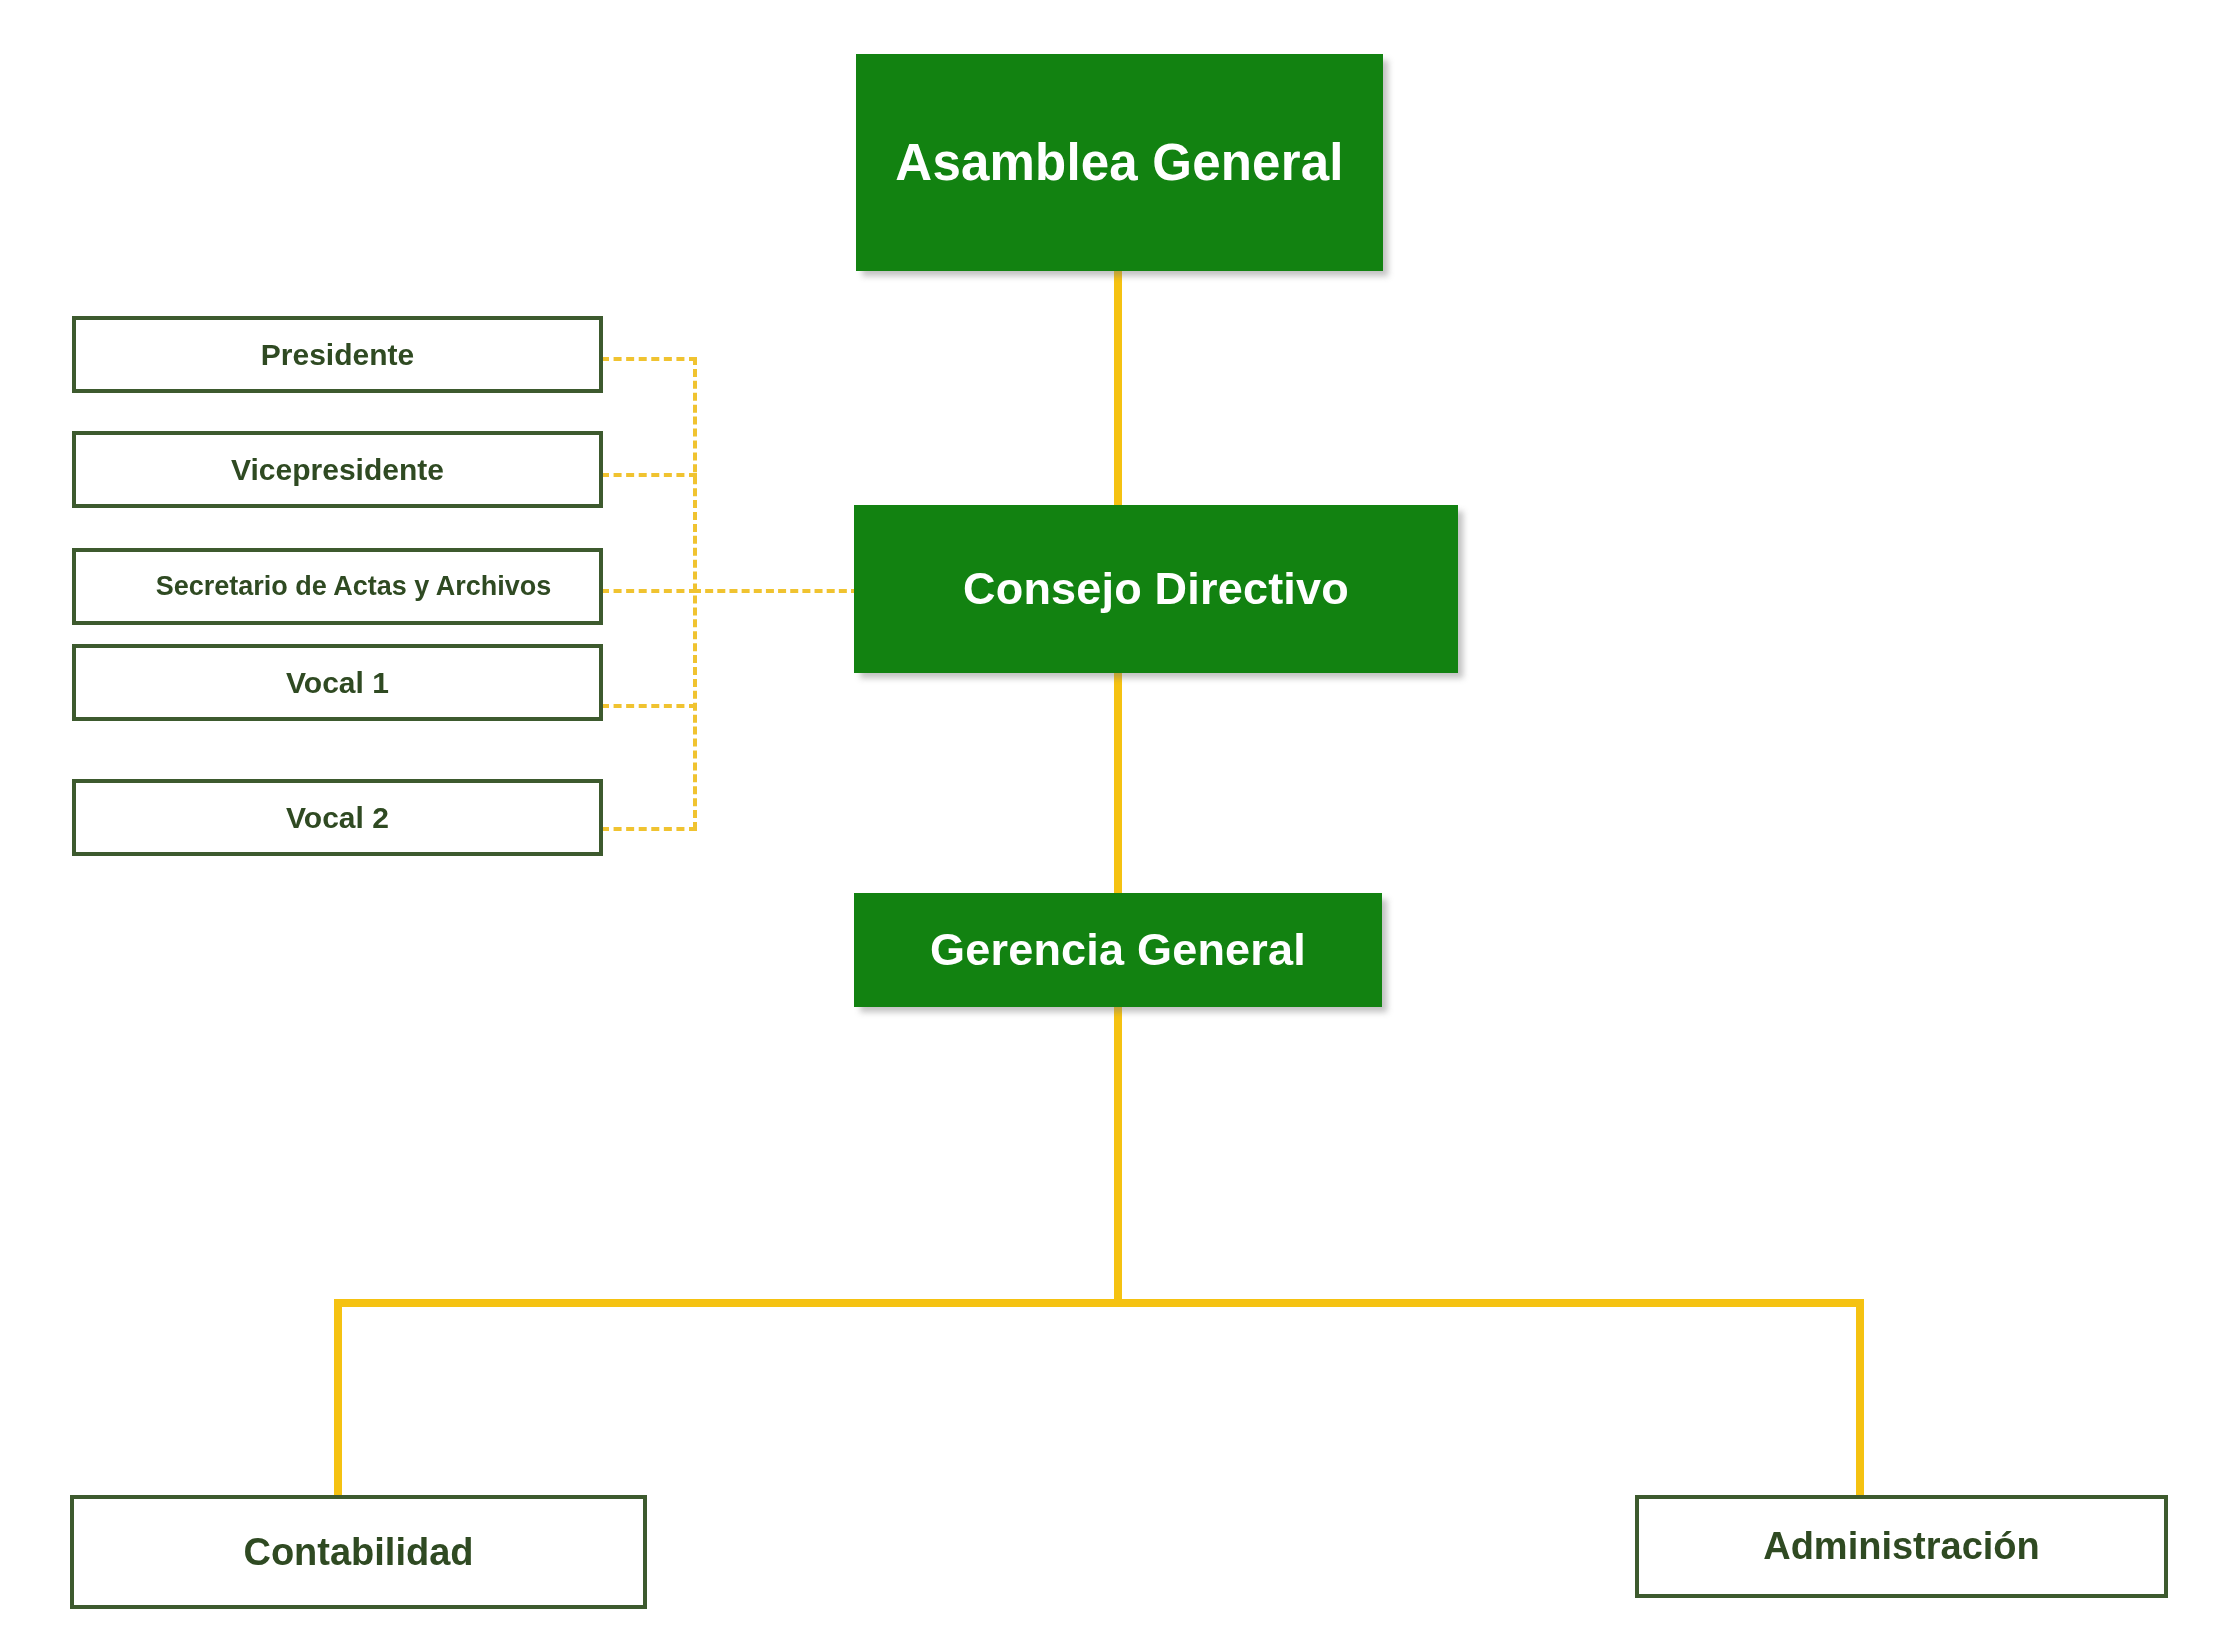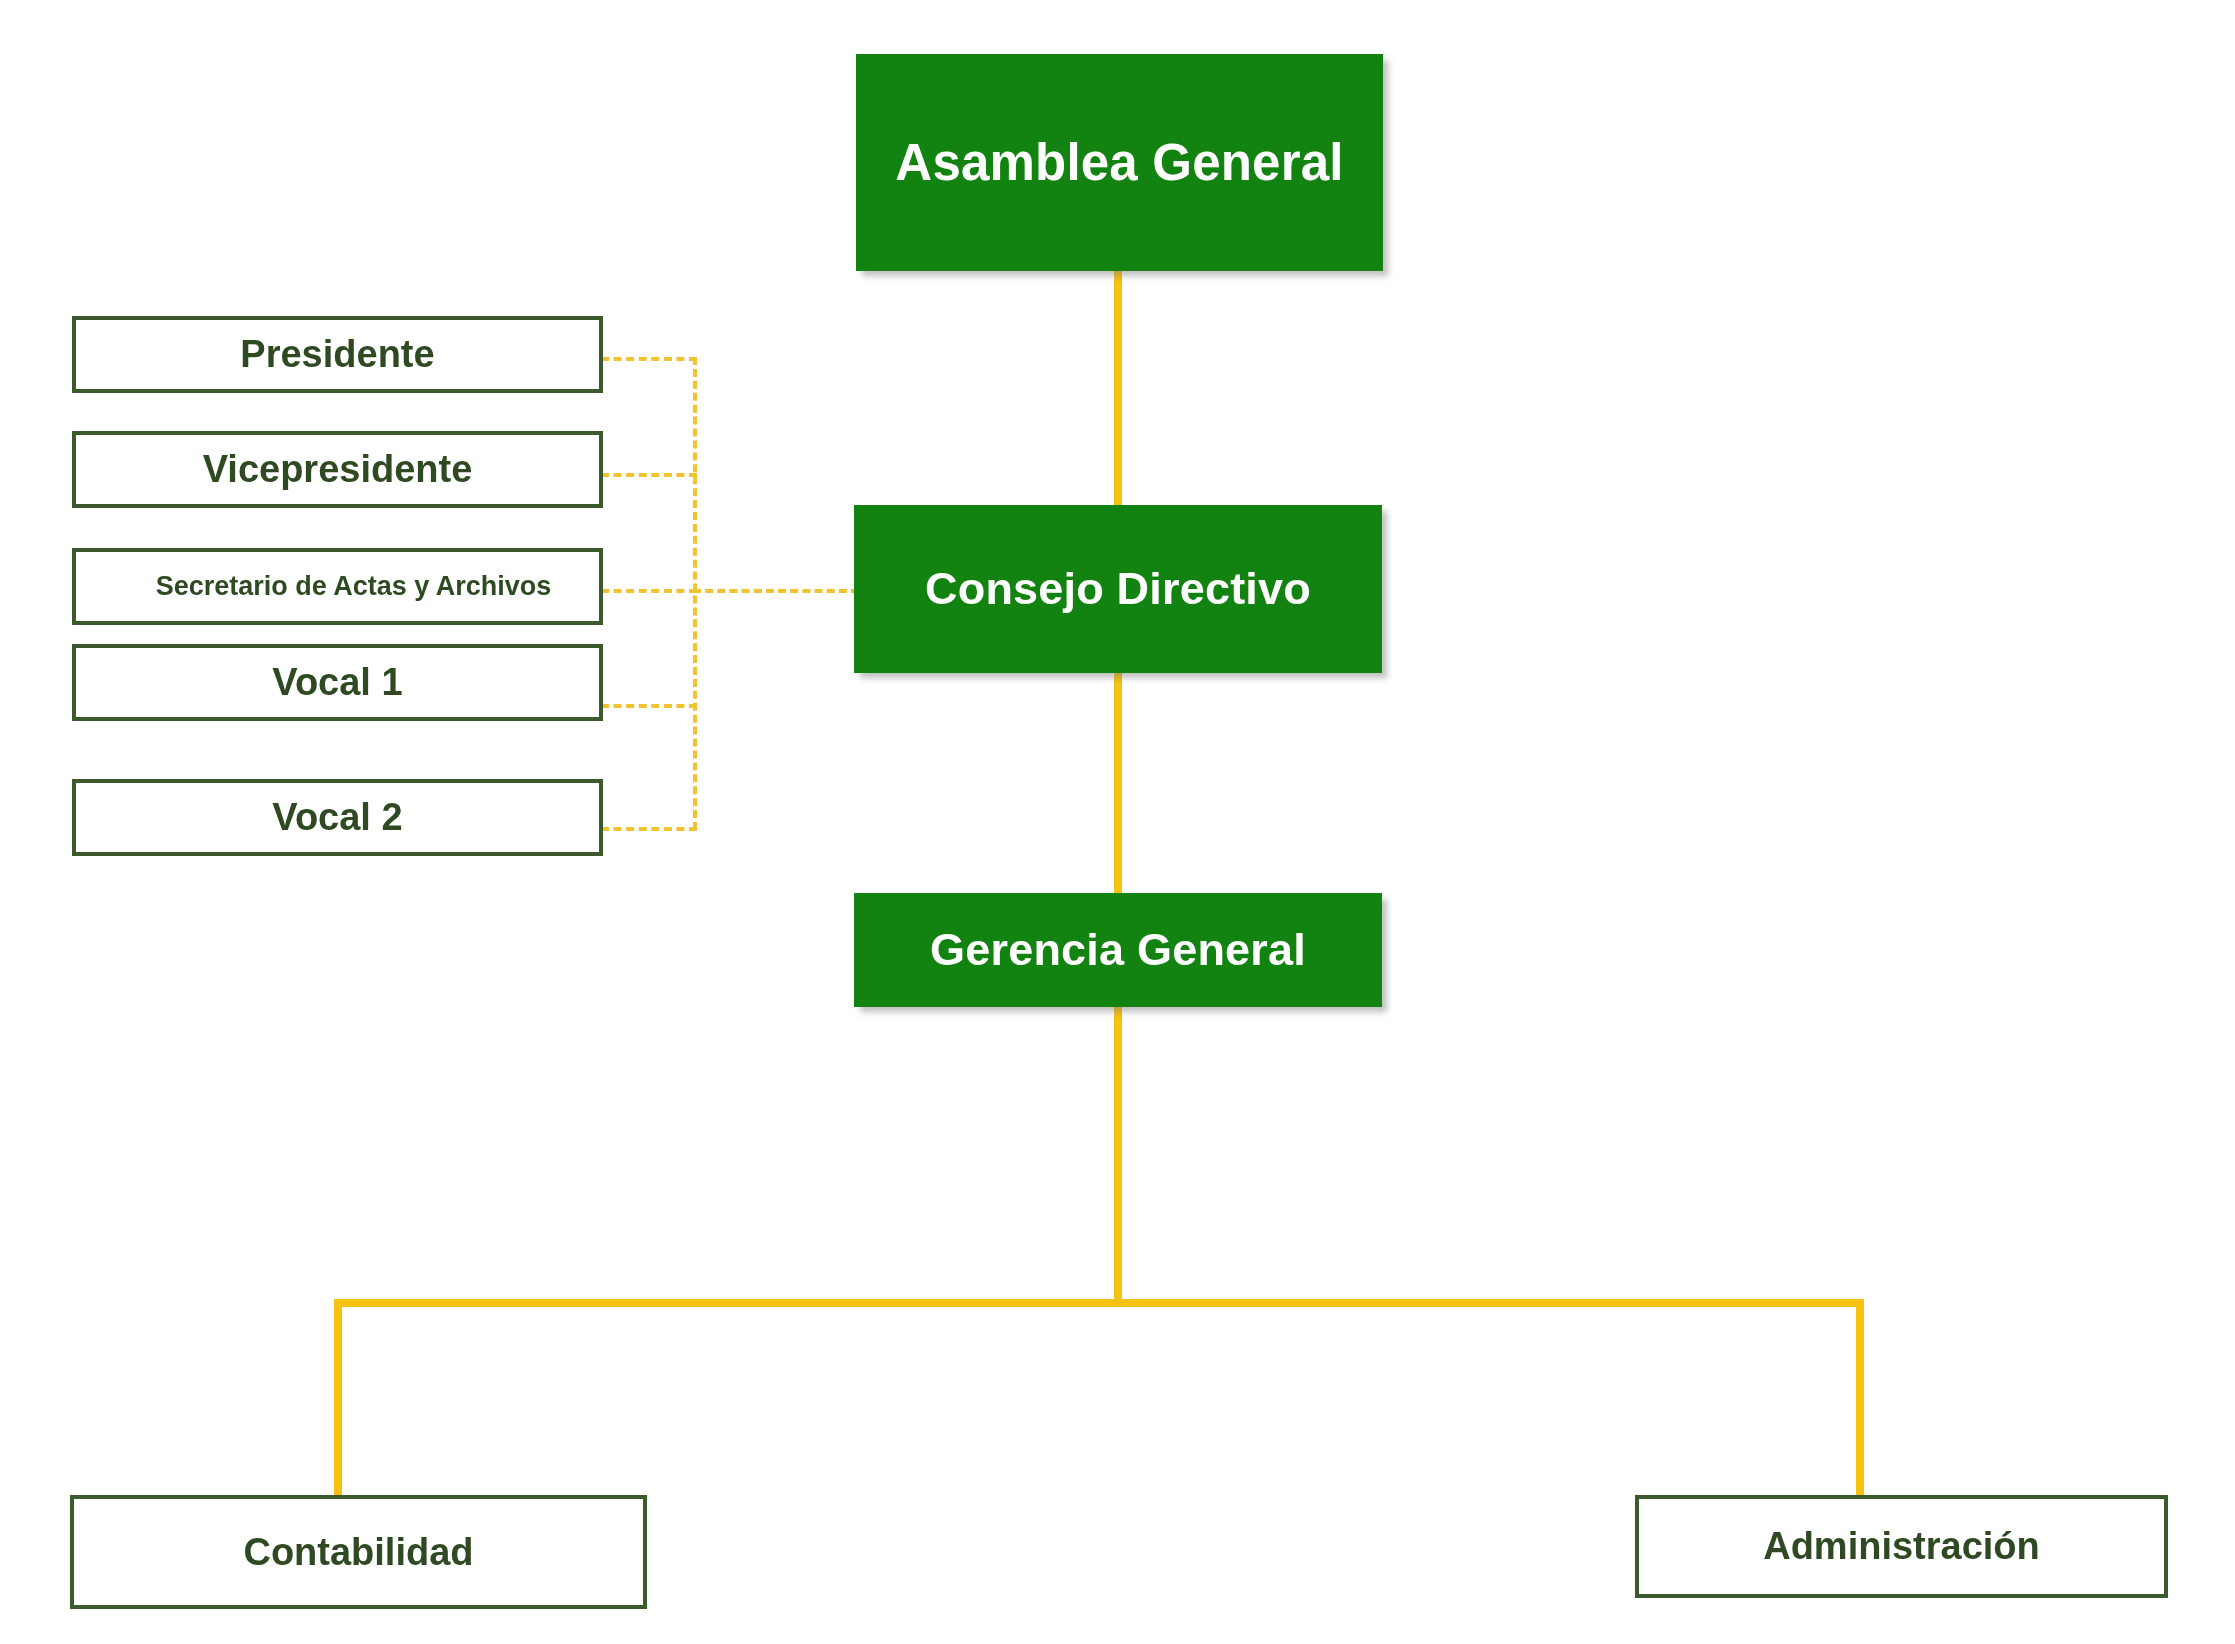--- a/index.html
+++ b/index.html
@@ -69,21 +69,21 @@
   }
   .conn-dash-v {
     border-left: 4.4px dashed #f0c330;
     width: 0;
   }
 
   
   .t-xl { font-size: 51px; }
   .t-lg { font-size: 45px; }
   .t-md { font-size: 38px; }
-  .t-sm { font-size: 38px; }
+  .t-sm { font-size: 30px; }
   .t-xs { font-size: 27px; padding-left: 32px; }
 </style>
 </head>
 <body>
 
 <div id="chart-canvas">
 
   <div class="conn conn-solid-v" style="left:1114px; top:262px; height:246px;"></div>
 
   <div class="conn conn-solid-v" style="left:1114px; top:671px; height:225px;"></div>
@@ -103,21 +103,21 @@
   <div class="conn conn-dash-h" style="left:601px; top:589px; width:96px;"></div>
   <div class="conn conn-dash-h" style="left:601px; top:704px; width:96px;"></div>
   <div class="conn conn-dash-h" style="left:601px; top:827px; width:96px;"></div>
 
   <div class="conn conn-dash-h" style="left:693px; top:589px; width:166px;"></div>
 
   <div class="node-green t-xl" style="left:856px; top:54px; width:527px; height:217px;">
     <span>Asamblea General</span>
   </div>
 
-  <div class="node-green t-lg" style="left:854px; top:505px; width:528px; height:168px;">
+  <div class="node-green t-lg" style="left:854px; top:505px; width:604px; height:168px;">
     <span>Consejo Directivo</span>
   </div>
 
   <div class="node-green t-lg" style="left:854px; top:893px; width:528px; height:114px;">
     <span>Gerencia General</span>
   </div>
 
   <div class="node-outline t-sm" style="left:72px; top:316px; width:531px; height:77px;">
     <span>Presidente</span>
   </div>

